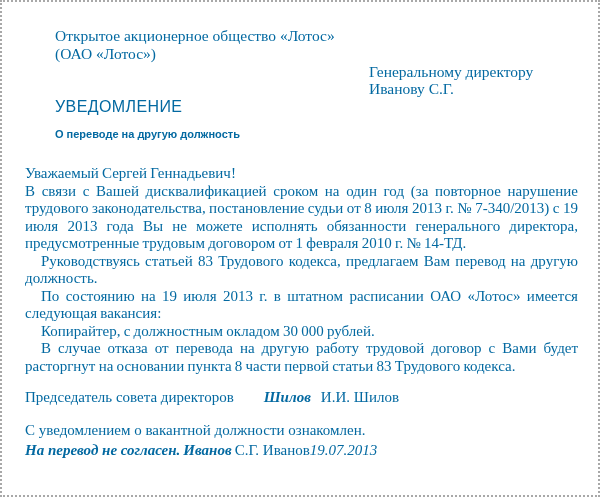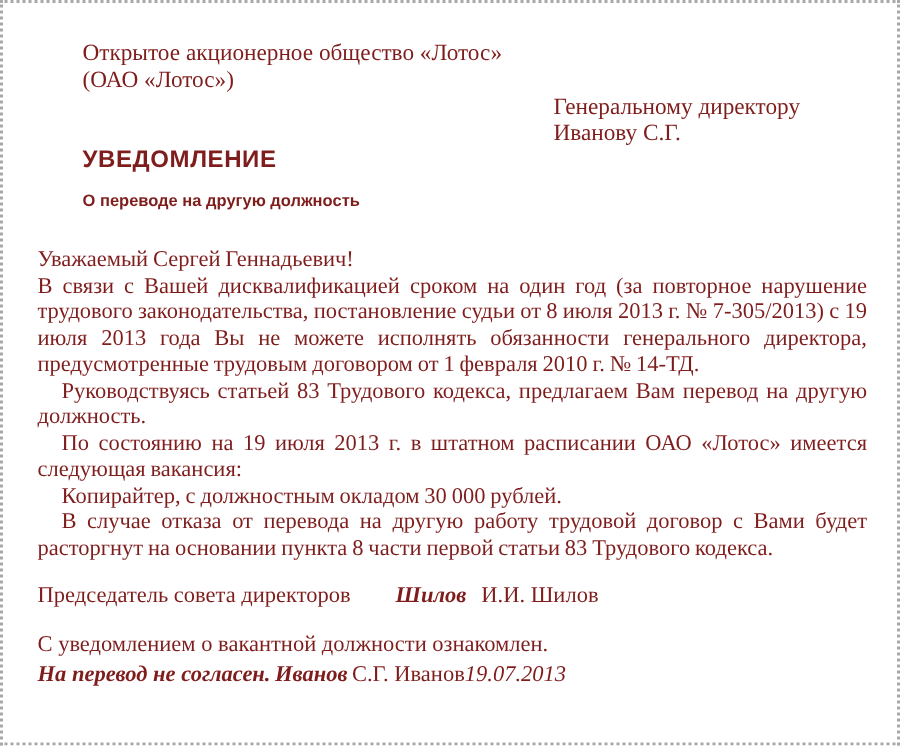--- a/index.html
+++ b/index.html
@@ -6,38 +6,38 @@
   html, body { margin: 0; padding: 0; background: #ffffff; }
   .page {
     position: relative;
     width: 600px;
     height: 497px;
     background: #ffffff;
     border: 2px dotted #a8a8a8;
     padding: 25px 20px 0 23px;
     font-family: "Liberation Serif", serif;
     font-size: 15px;
-    color: #7f1d1d;
+    color: #0369a1;
     overflow: hidden;
   }
   .org-block {
     margin-left: 30px;
     line-height: 18px;
     font-size: 15.5px;
   }
   .addressee-block {
     margin-left: 344px;
     line-height: 17px;
     font-size: 15.5px;
   }
   .doc-type {
     margin-left: 30px;
     margin-top: 1px;
     font-family: "Liberation Sans", sans-serif;
-    font-weight: bold;
+    font-weight: normal;
     font-size: 16px;
     letter-spacing: 0.4px;
     line-height: 18px;
   }
   .doc-meta {
     margin-left: 30px;
     line-height: 18px;
     font-size: 15.5px;
   }
   .subject {
@@ -98,21 +98,21 @@
     <div>Иванову С.Г.</div>
   </div>
 
   <div class="doc-type">УВЕДОМЛЕНИЕ</div>
 
 
   <div class="subject">О переводе на другую должность</div>
 
   <div class="letter-body">
     <p>Уважаемый Сергей Геннадьевич!</p>
-    <p>В связи с Вашей дисквалификацией сроком на один год (за повторное нарушение трудового законодательства, постановление судьи от 8 июля 2013 г. № 7-305/2013) с 19 июля 2013 года Вы не можете исполнять обязанности генерального директора, предусмотренные трудовым договором от 1 февраля 2010 г. № 14-ТД.</p>
+    <p>В связи с Вашей дисквалификацией сроком на один год (за повторное нарушение трудового законодательства, постановление судьи от 8 июля 2013 г. № 7-340/2013) с 19 июля 2013 года Вы не можете исполнять обязанности генерального директора, предусмотренные трудовым договором от 1 февраля 2010 г. № 14-ТД.</p>
     <p class="indent">Руководствуясь статьей 83 Трудового кодекса, предлагаем Вам перевод на другую должность.</p>
     <p class="indent">По состоянию на 19 июля 2013 г. в штатном расписании ОАО «Лотос» имеется следующая вакансия:</p>
     <p class="indent">Копирайтер, с должностным окладом 30 000 рублей.</p>
     <p class="indent">В случае отказа от перевода на другую работу трудовой договор с Вами будет расторгнут на основании пункта 8 части первой статьи 83 Трудового кодекса.</p>
   </div>
 
   <div class="sig-row">
     <span>Председатель совета директоров</span><span class="sig-autograph">Шилов</span><span class="sig-name">И.И. Шилов</span>
   </div>
 

